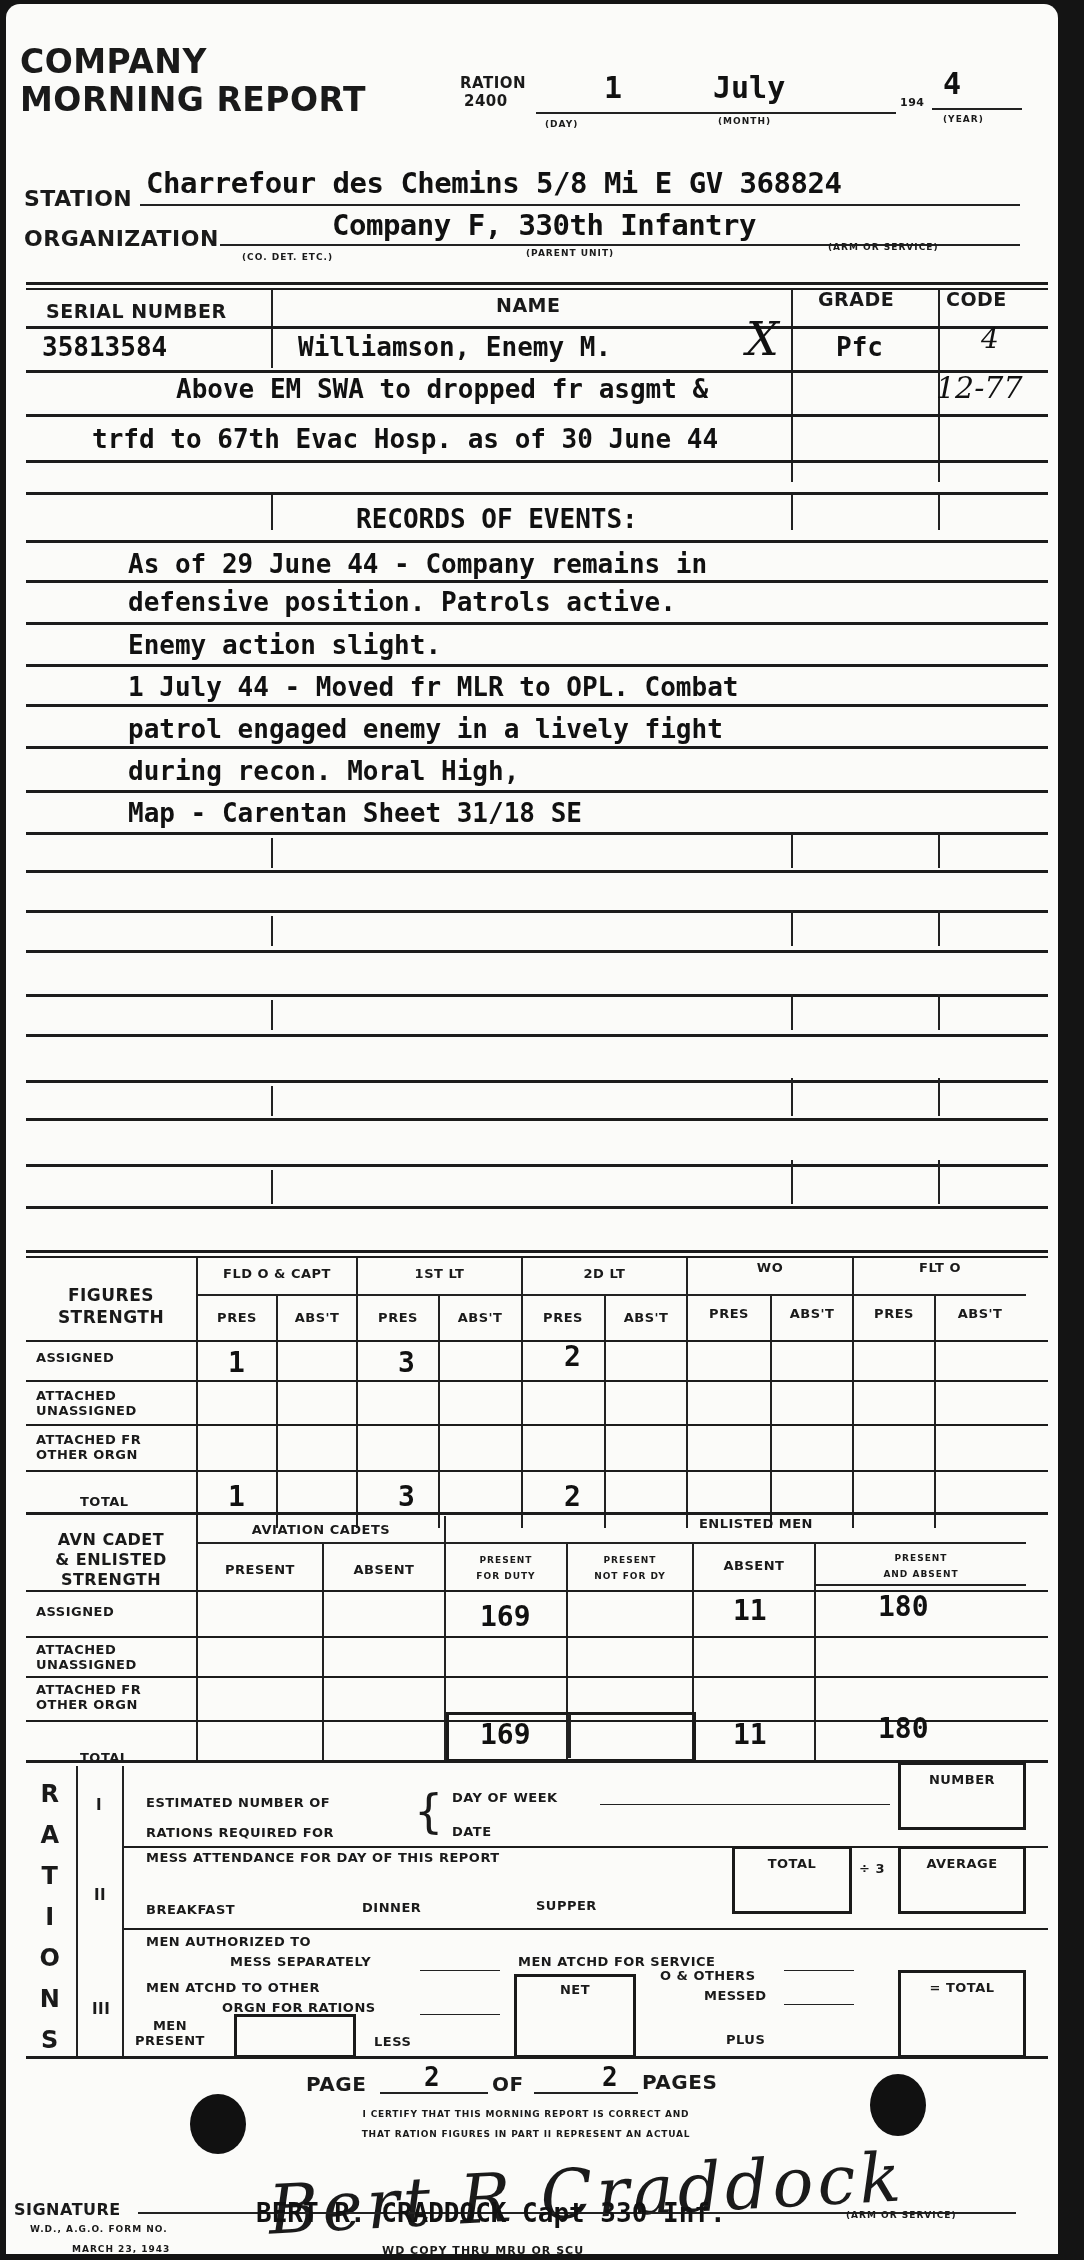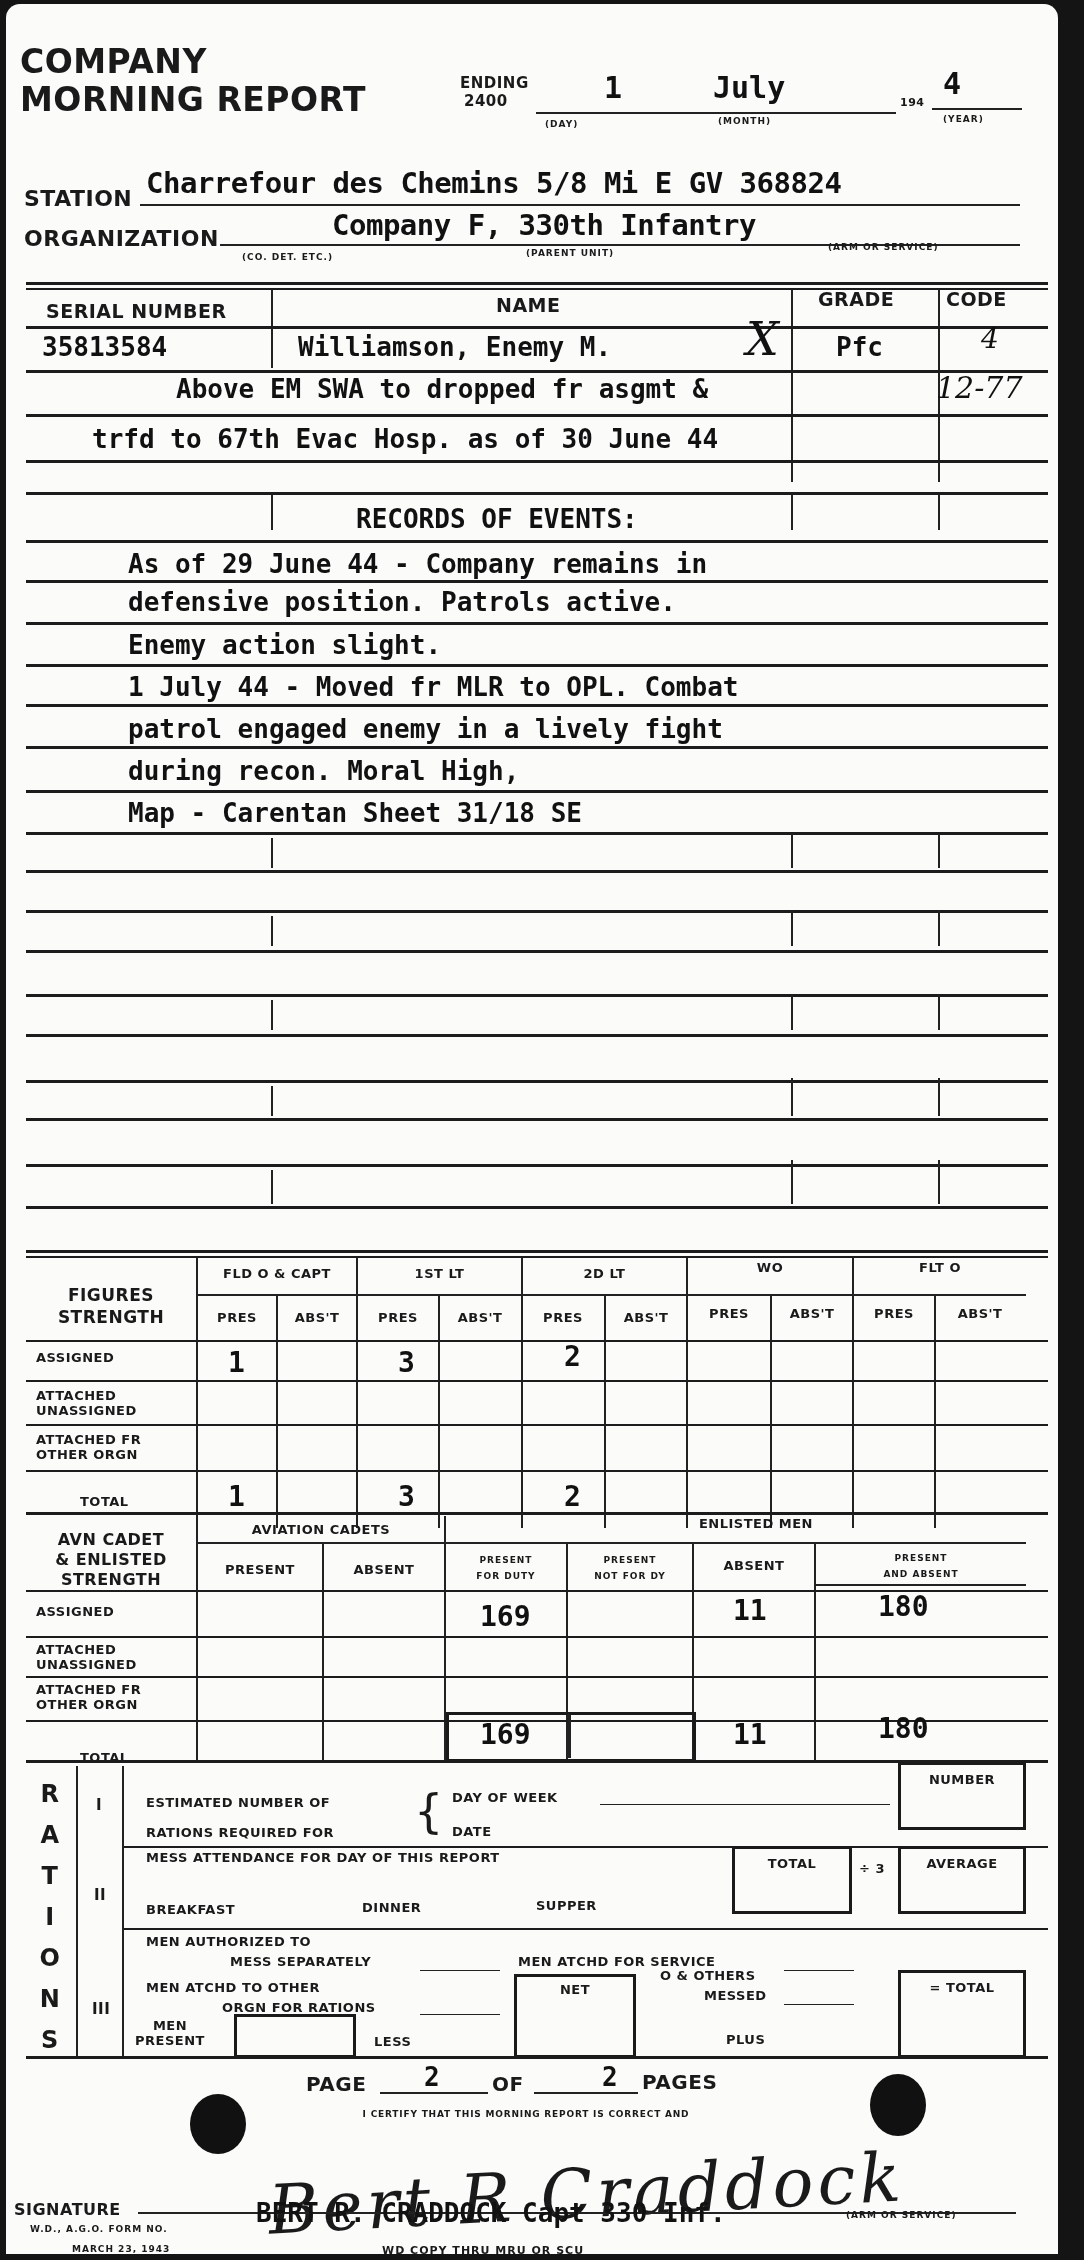--- a/index.html
+++ b/index.html
@@ -23,21 +23,21 @@
   .center{text-align:center;}
 </style>
 </head>
 <body>
 
 <div class="sheet">
 
   <div class="abs lbl title" style="left:14px;top:40px;">COMPANY</div>
   <div class="abs lbl title" style="left:14px;top:78px;">MORNING REPORT</div>
 
-  <div class="abs lbl" style="left:454px;top:70px;font-size:15px;">ENDING</div>
+  <div class="abs lbl" style="left:454px;top:70px;font-size:15px;">RATION</div>
   <div class="abs lbl" style="left:458px;top:88px;font-size:15px;">2400</div>
   <div class="uline" style="left:530px;top:108px;width:360px;"></div>
   <div class="abs type" style="left:598px;top:66px;font-size:30px;">1</div>
   <div class="abs type" style="left:707px;top:66px;font-size:30px;">July</div>
   <div class="abs lbl tiny" style="left:539px;top:115px;">(DAY)</div>
   <div class="abs lbl tiny" style="left:712px;top:112px;">(MONTH)</div>
   <div class="abs lbl" style="left:894px;top:92px;font-size:11px;">194</div>
   <div class="uline" style="left:926px;top:104px;width:90px;"></div>
   <div class="abs type" style="left:937px;top:62px;font-size:30px;">4</div>
   <div class="abs lbl tiny" style="left:937px;top:110px;">(YEAR)</div>
@@ -316,20 +316,21 @@
   <div class="abs lbl" style="left:300px;top:2068px;font-size:20px;">PAGE</div>
   <div class="uline" style="left:374px;top:2088px;width:108px;"></div>
   <div class="abs type" style="left:418px;top:2058px;font-size:26px;">2</div>
   <div class="abs lbl" style="left:486px;top:2068px;font-size:20px;">OF</div>
   <div class="uline" style="left:528px;top:2088px;width:104px;"></div>
   <div class="abs type" style="left:596px;top:2058px;font-size:26px;">2</div>
   <div class="abs lbl" style="left:636px;top:2066px;font-size:20px;">PAGES</div>
 
   <div class="abs lbl center" style="left:260px;top:2100px;width:520px;font-size:9px;line-height:20px;letter-spacing:0.8px;">
     <div>I CERTIFY THAT THIS MORNING REPORT IS CORRECT AND</div>
+    <div>THAT RATION FIGURES IN PART II REPRESENT AN ACTUAL</div>
   </div>
 
   <div class="abs hand" style="left:262px;top:2150px;font-size:68px;color:#1a1a1a;letter-spacing:4px;transform:rotate(-3deg);">Bert R Craddock</div>
 
   <div class="abs lbl" style="left:8px;top:2196px;font-size:16px;">SIGNATURE</div>
   <div class="uline" style="left:132px;top:2208px;width:878px;"></div>
   <div class="abs type" style="left:250px;top:2194px;font-size:26px;">BERT R. CRADDOCK Capt 330 Inf.</div>
   <div class="abs lbl tiny" style="left:840px;top:2206px;">(ARM OR SERVICE)</div>
   <div class="abs lbl tiny" style="left:24px;top:2220px;">W.D., A.G.O. FORM NO.</div>
   <div class="abs lbl tiny" style="left:66px;top:2240px;">MARCH 23, 1943</div>

